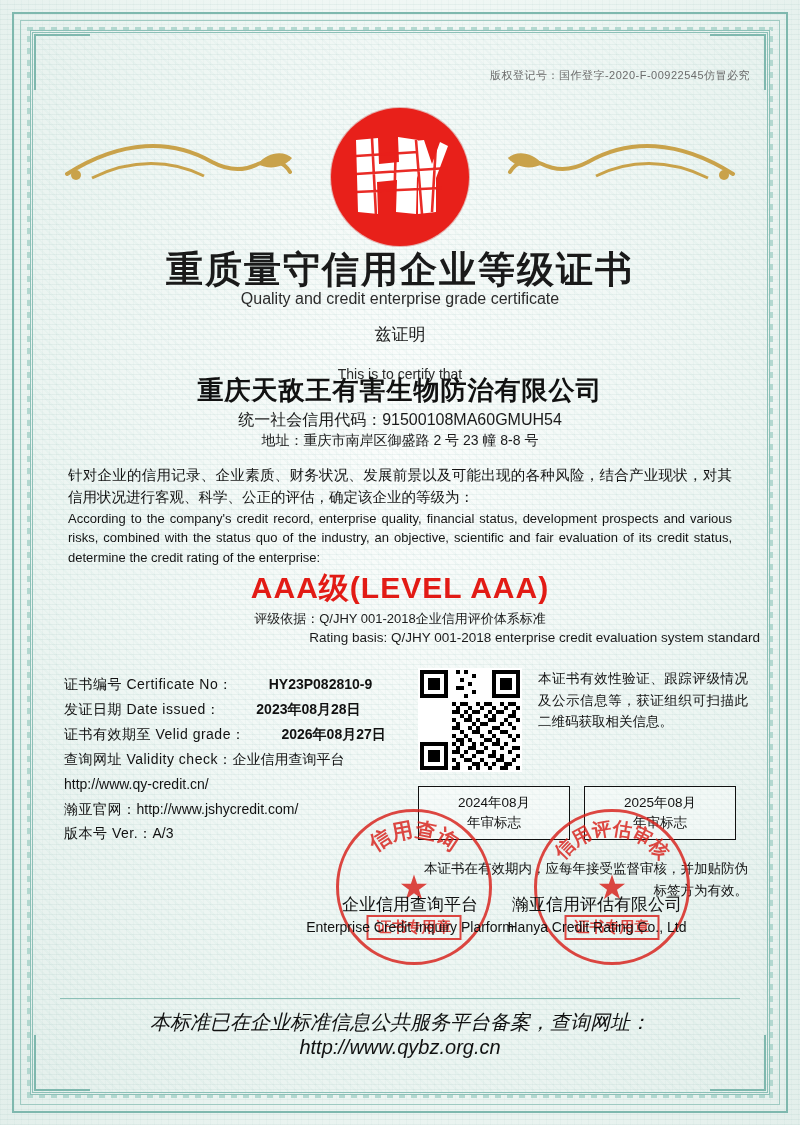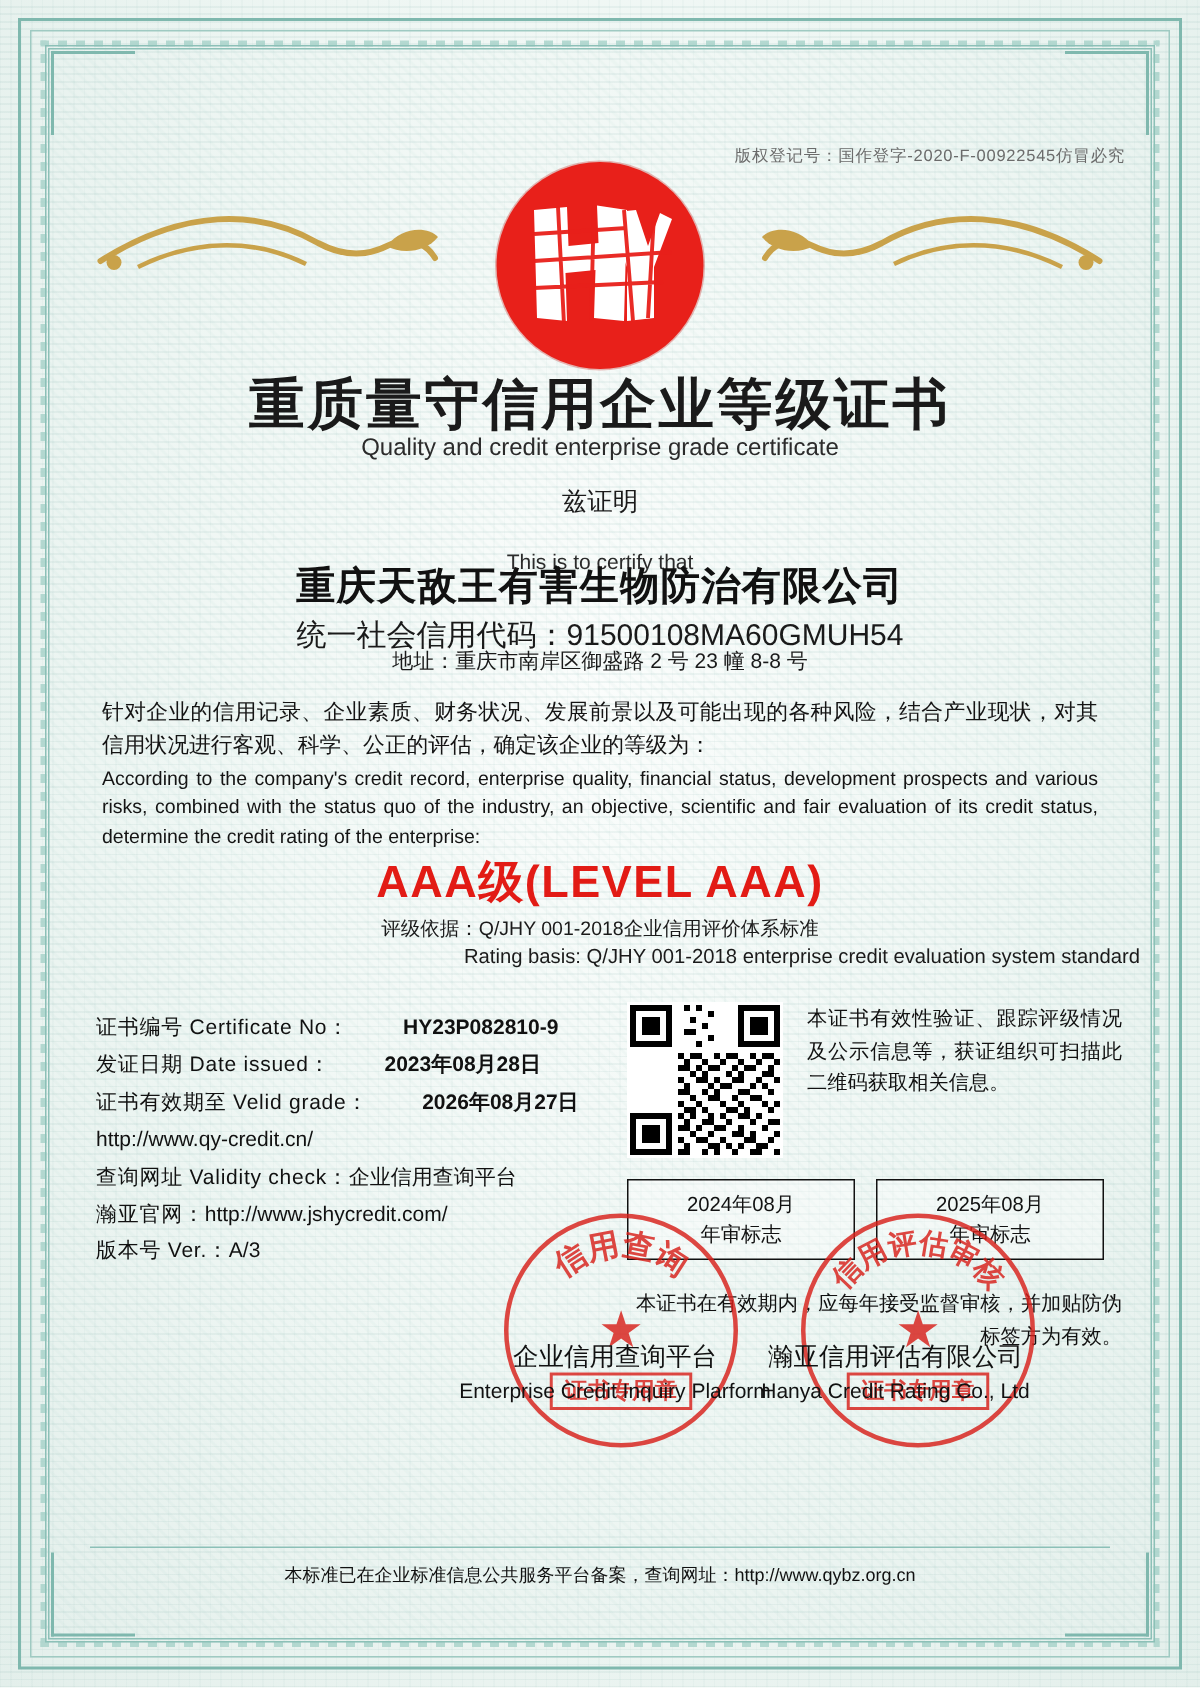--- a/index.html
+++ b/index.html
@@ -48,21 +48,21 @@
   }
   .corner.tl{left:34px;top:34px;border-right:none;border-bottom:none;}
   .corner.tr{right:34px;top:34px;border-left:none;border-bottom:none;}
   .corner.bl{left:34px;bottom:34px;border-right:none;border-top:none;}
   .corner.br{right:34px;bottom:34px;border-left:none;border-top:none;}
 
   .content{position:absolute;left:40px;top:40px;right:40px;bottom:40px;}
 
   .copyright{
     position:absolute;top:28px;right:10px;
-    font-size:11px;color:#6b6b6b;letter-spacing:.5px;margin-top:28px;
+    font-size:11px;color:#6b6b6b;letter-spacing:.5px;
   }
 
   
   .emblem-wrap{
     position:absolute;top:48px;left:0;right:0;height:150px;
   }
   .flourish{
     position:absolute;top:46px;width:240px;height:70px;
   }
   .flourish.left{left:22px;}
@@ -93,21 +93,21 @@
     position:absolute;top:307px;left:0;right:0;text-align:center;
     font-size:14px;color:#2b2b2b;margin-top:19px;
   }
   .company{
     position:absolute;top:333px;left:0;right:0;text-align:center;
     font-size:26px;font-weight:bold;color:#111;letter-spacing:1px;
     font-family:"DejaVu Sans",sans-serif;
   }
   .code{
     position:absolute;top:370px;left:0;right:0;text-align:center;
-    font-size:20px;color:#1a1a1a;
+    font-size:16px;color:#1a1a1a;
   }
   .addr{
     position:absolute;top:392px;left:0;right:0;text-align:center;
     font-size:14px;color:#1a1a1a;
   }
 
   .para{
     position:absolute;top:424px;left:28px;right:28px;
     font-size:14.5px;line-height:1.55;color:#141414;text-align:justify;
   }
@@ -184,22 +184,22 @@
     position:absolute;left:230px;bottom:150px;width:280px;text-align:center;
   }
   .org-right{
     position:absolute;right:18px;bottom:150px;width:290px;text-align:center;
   }
   .org-zh{font-size:17px;color:#111;font-family:"DejaVu Sans",sans-serif;}
   .org-en{font-size:14px;color:#111;margin-top:3px;}
 
   .bottom-bar{
     position:absolute;left:20px;right:20px;bottom:26px;
-    text-align:center;font-size:12px;color:#111;
-    border-top:1px solid #8cc0b7;padding-top:10px;
+    text-align:center;font-size:20px;color:#111;
+    border-top:1px solid #8cc0b7;padding-top:10px;font-style:italic;
   }
 </style>
 </head>
 <body>
 
 <div class="cert">
 
   <div class="border-outer"></div>
   <div class="border-lace"></div>
   <div class="border-mid"></div>
@@ -262,24 +262,24 @@
     <div class="info">
       <div class="row">
         <span class="lbl-zh">证书编号 Certificate No：</span><span class="val">HY23P082810-9</span>
       </div>
       <div class="row">
         <span class="lbl-zh">发证日期 Date issued：</span><span class="val">2023年08月28日</span>
       </div>
       <div class="row">
         <span class="lbl-zh">证书有效期至 Velid grade：</span><span class="val">2026年08月27日</span>
       </div>
+      <div class="row">
+        <span class="lbl-zh">查询网址 Validity check：</span><span>企业信用查询平台</span>
+      </div>
       <div class="row">http://www.qy-credit.cn/</div>
-      <div class="row">
-        <span class="lbl-zh">查询网址 Validity check：</span><span>企业信用查询平台</span>
-      </div>
       <div class="row">
         <span class="lbl-zh">瀚亚官网：</span><span>http://www.jshycredit.com/</span>
       </div>
       <div class="row">
         <span class="lbl-zh">版本号 Ver.：</span><span>A/3</span>
       </div>
     </div>
 
     <div class="right-block">
       <div class="qr">

